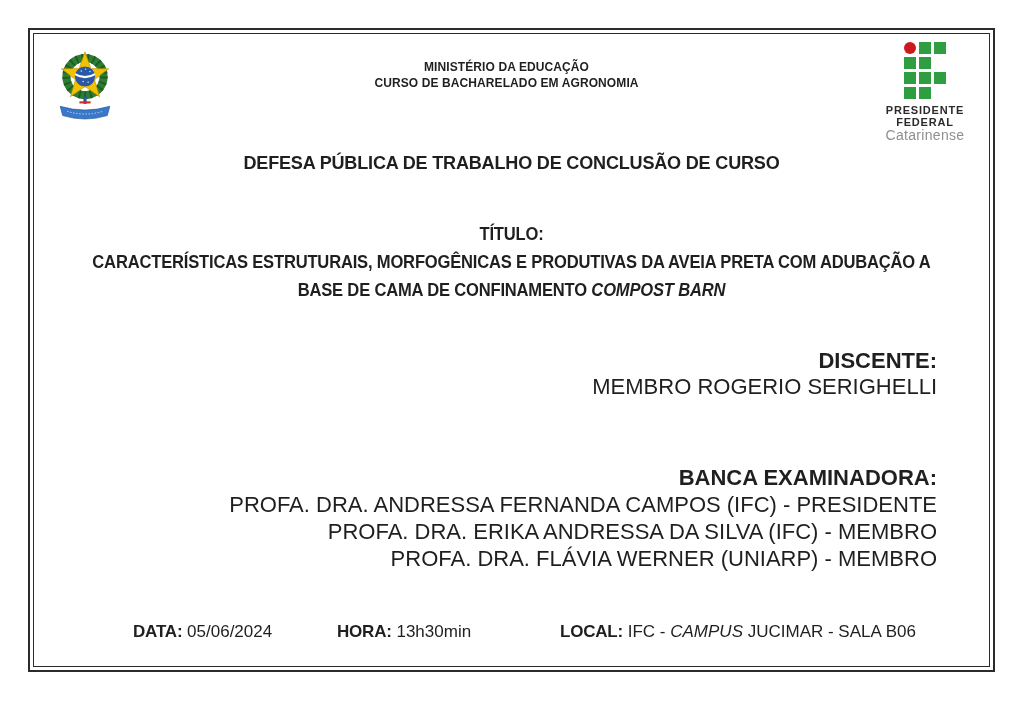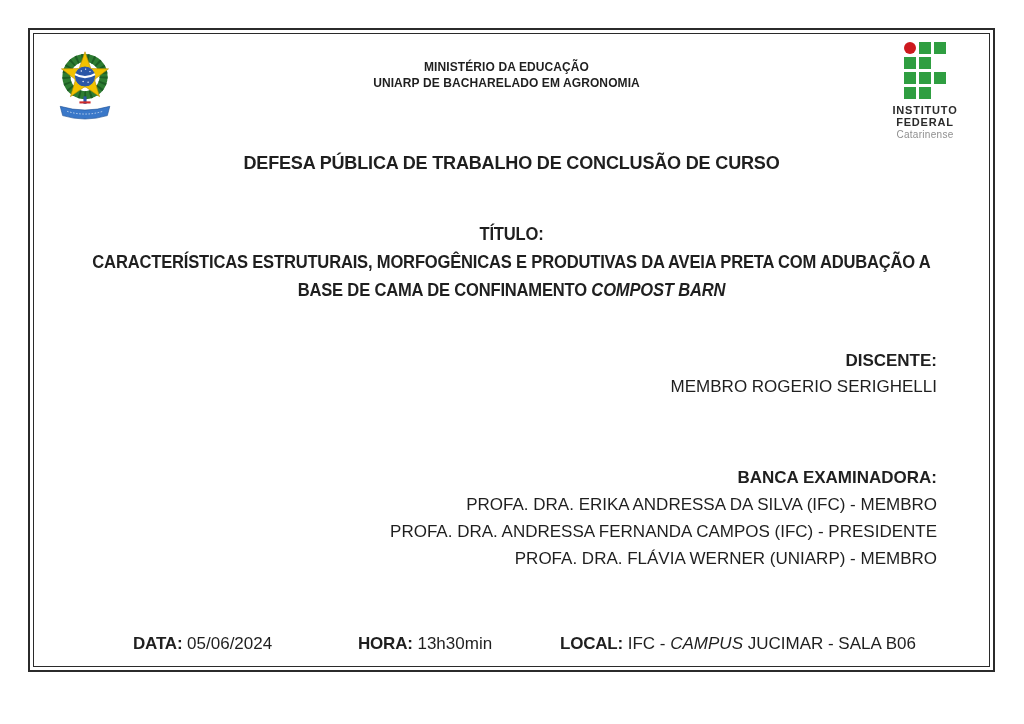--- a/index.html
+++ b/index.html
@@ -47,21 +47,21 @@
     margin-bottom:5px;
   }
   .if-cell{width:12px;height:12px;background:#2f9e41;}
   .if-cell.red{background:#cd191e;border-radius:50%;}
   .if-cell.empty{background:transparent;}
   .if-name{
     text-align:center;font-weight:700;font-size:11px;line-height:12px;
     color:#2b2b2b;letter-spacing:0.8px;
   }
   .if-sub{
-    text-align:left;font-size:10px;line-height:12px;color:#8f8f8f;
+    text-align:left;font-size:14px;line-height:12px;color:#8f8f8f;
     letter-spacing:0.3px;margin-top:1px;
   }
 
   
   .defense{
     position:absolute;left:0;right:0;top:117px;
     text-align:center;
     font-size:19px;font-weight:700;line-height:24px;
     letter-spacing:-0.2px;
     transform:scaleX(0.95);transform-origin:50% 50%;
@@ -71,31 +71,31 @@
     position:absolute;left:0;right:0;top:186px;
     text-align:center;
     font-size:18px;font-weight:700;line-height:28px;
     letter-spacing:-0.2px;
     transform:scaleX(0.92);transform-origin:50% 50%;
   }
   .title-block .nowrap{white-space:nowrap;}
   .right-block{
     position:absolute;right:52px;
     text-align:right;
-    font-size:17px;line-height:26px;
+    font-size:22px;line-height:26px;
   }
   .discente{top:314px;}
   .banca{top:430px;line-height:27px;}
 
   
-  .footer{position:absolute;left:0;right:0;top:588px;height:22px;font-size:17px;line-height:20px;margin-top:12px;}
+  .footer{position:absolute;left:0;right:0;top:588px;height:22px;font-size:17px;line-height:20px;}
   .f-item{position:absolute;white-space:nowrap;}
   .f-item .lbl{font-weight:700;letter-spacing:-0.2px;}
   .f-date{left:99px;}
-  .f-time{left:324px;}
+  .f-time{left:303px;}
   .f-loc{left:526px;}
 </style>
 </head>
 <body>
 
 <div class="page">
   <div class="frame">
     <div class="frame-inner">
 
       <div class="coat">
@@ -117,62 +117,62 @@
           <rect x="47.5" y="84" width="5" height="12" fill="#2b57a7"></rect>
           <rect x="41" y="92" width="18" height="3.4" fill="#cd2a2a"></rect>
 
           <path d="M10,100 Q50,112 90,100 L86,115 Q50,126 14,115 Z" fill="#3a78c9" stroke="#1d4f94" stroke-width="1"></path>
           <path d="M21,108 Q50,117 79,108" fill="none" stroke="#ffffff" stroke-width="1" stroke-dasharray="2.5 2.5"></path>
         </svg>
       </div>
 
       <div class="header-text">
         <div>MINISTÉRIO DA EDUCAÇÃO</div>
-        <div>UNIARP DE BACHARELADO EM AGRONOMIA</div>
+        <div>CURSO DE BACHARELADO EM AGRONOMIA</div>
       </div>
 
       <div class="if-logo">
         <div class="if-grid">
           <div class="if-cell red"></div>
             <div class="if-cell"></div>
             <div class="if-cell"></div>
           <div class="if-cell"></div>
             <div class="if-cell"></div>
             <div class="if-cell empty"></div>
           <div class="if-cell"></div>
             <div class="if-cell"></div>
             <div class="if-cell"></div>
           <div class="if-cell"></div>
             <div class="if-cell"></div>
             <div class="if-cell empty"></div>
         </div>
         <div class="if-name">
-          <div>INSTITUTO</div>
+          <div>PRESIDENTE</div>
           <div>FEDERAL</div>
         </div>
         <div class="if-sub">Catarinense</div>
       </div>
 
       <div class="defense">DEFESA PÚBLICA DE TRABALHO DE CONCLUSÃO DE CURSO</div>
 
       <div class="title-block">
         <div>TÍTULO:</div>
         <div class="nowrap">CARACTERÍSTICAS ESTRUTURAIS, MORFOGÊNICAS E PRODUTIVAS DA AVEIA PRETA COM ADUBAÇÃO A</div>
         <div class="nowrap"><span>BASE DE CAMA DE CONFINAMENTO </span><span class="it">COMPOST BARN</span></div>
       </div>
 
       <div class="right-block discente">
         <div class="b">DISCENTE:</div>
         <div>MEMBRO ROGERIO SERIGHELLI</div>
       </div>
 
       <div class="right-block banca">
         <div class="b">BANCA EXAMINADORA:</div>
+        <div>PROFA. DRA. ANDRESSA FERNANDA CAMPOS (IFC) - PRESIDENTE</div>
         <div>PROFA. DRA. ERIKA ANDRESSA DA SILVA (IFC) - MEMBRO</div>
-        <div>PROFA. DRA. ANDRESSA FERNANDA CAMPOS (IFC) - PRESIDENTE</div>
         <div>PROFA. DRA. FLÁVIA WERNER (UNIARP) - MEMBRO</div>
       </div>
 
       <div class="footer">
         <div class="f-item f-date"><span class="lbl">DATA:</span> <span>05/06/2024</span></div>
         <div class="f-item f-time"><span class="lbl">HORA:</span> <span>13h30min</span></div>
         <div class="f-item f-loc"><span class="lbl">LOCAL:</span> <span><span>IFC - </span><span class="it">CAMPUS</span><span> JUCIMAR - SALA B06</span></span></div>
       </div>
 
     </div>

